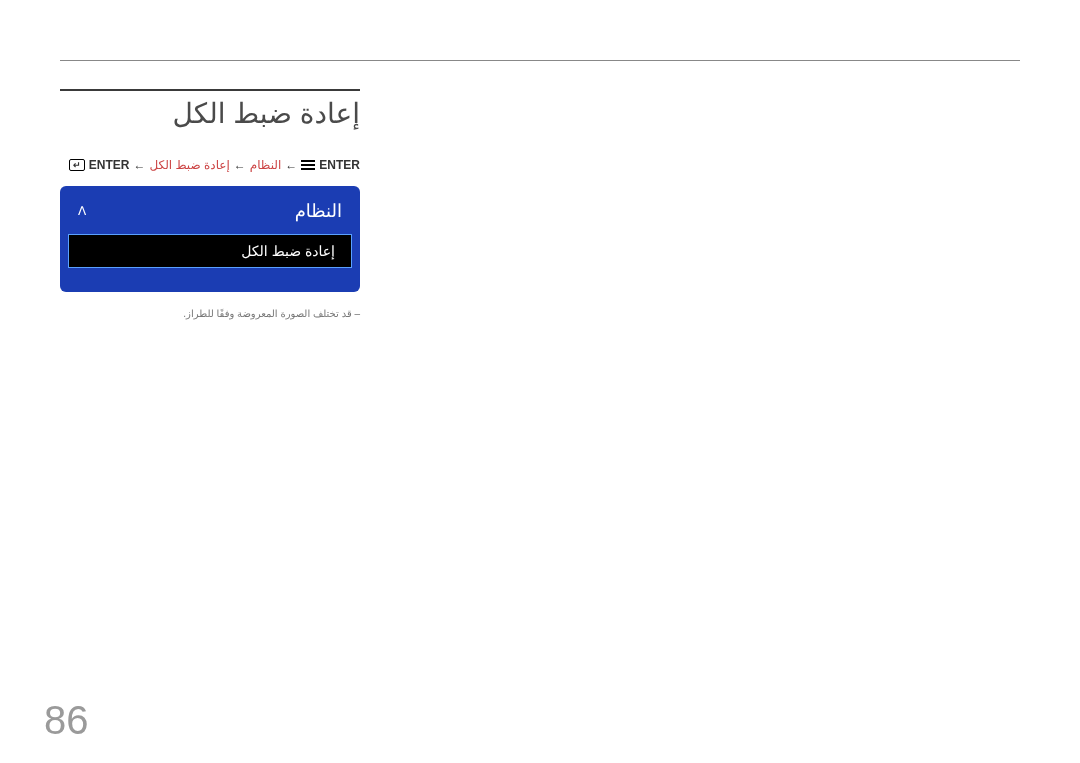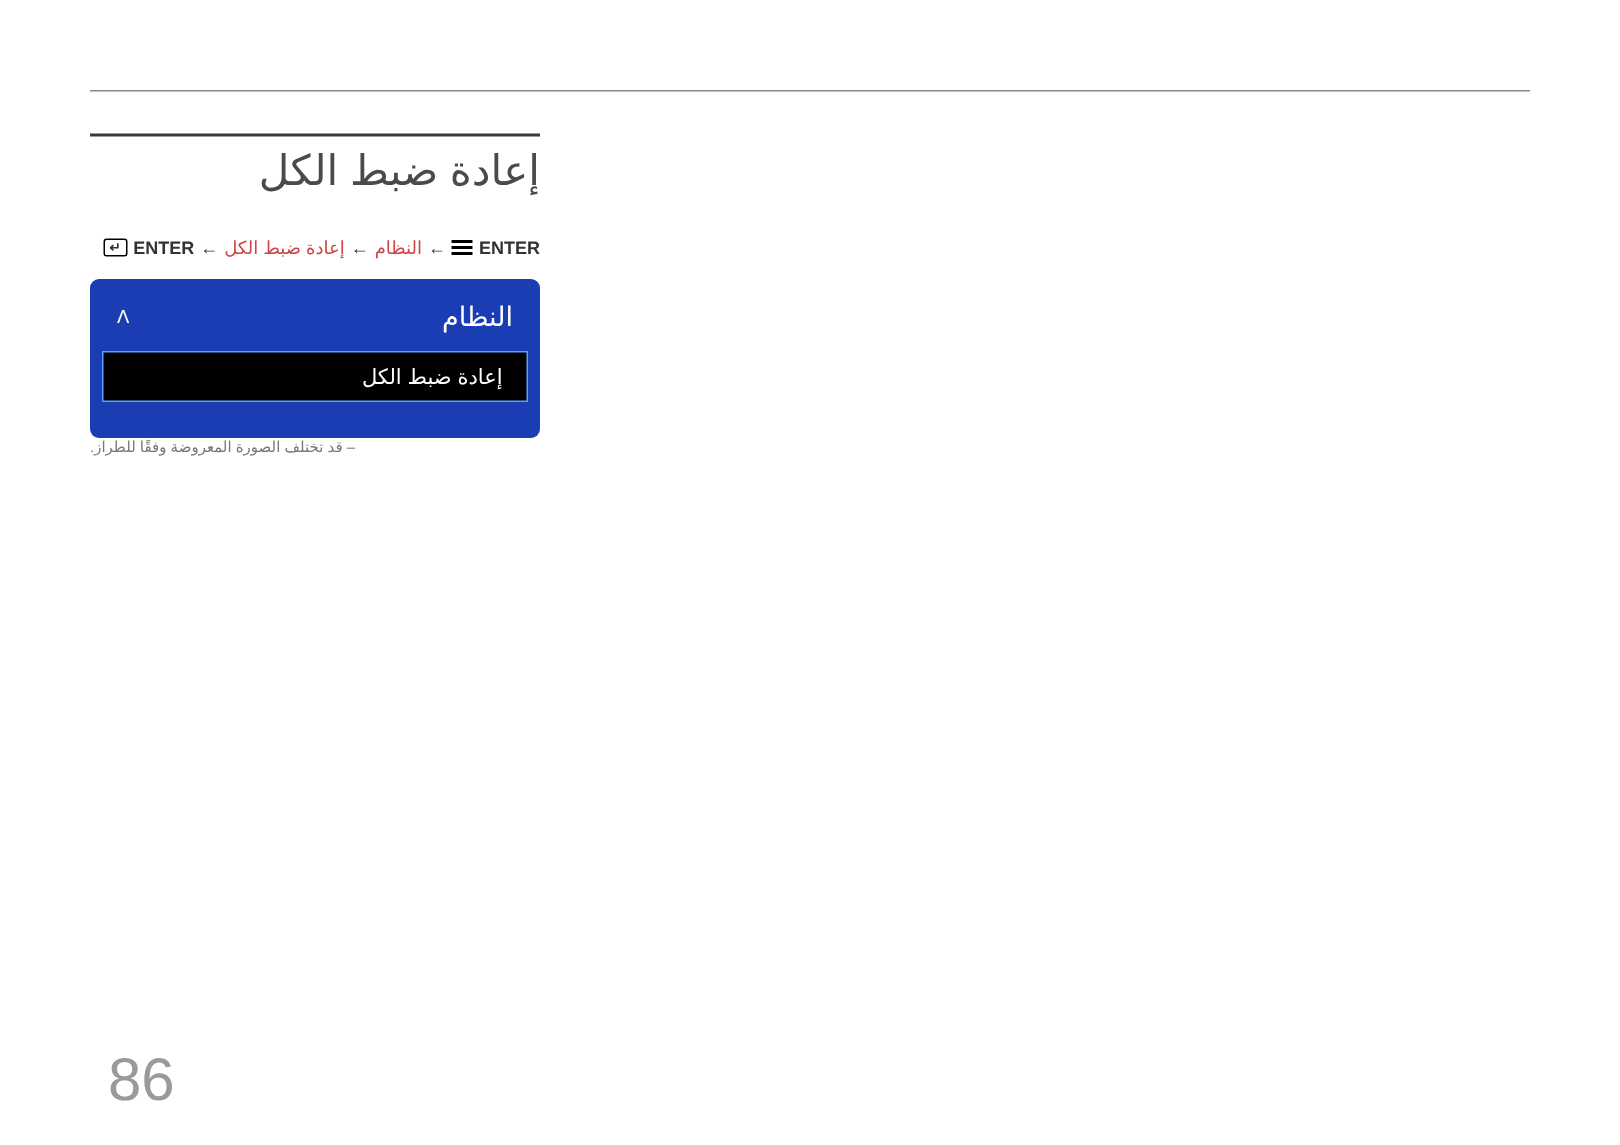--- a/index.html
+++ b/index.html
@@ -127,34 +127,35 @@
       margin: 0 8px 24px 8px;
       background: #000;
       color: #fff;
       padding: 8px 16px;
       font-size: 14px;
       border: 1px solid #5aa0ff;
       text-align: right;
     }
     .footnote {
       direction: rtl;
-      text-align: left;
+      text-align: right;
       color: #777;
       font-size: 10px;
+      margin-top: 16px;
     }
     .body-text {
       font-size: 14px;
       color: #4a4a4a;
       line-height: 1.6;
       margin-top: 6px;
     }
     .page-number {
       position: absolute;
       bottom: 20px;
-      left: 72px;
+      left: 44px;
       font-size: 40px;
       color: #9a9a9a;
       font-weight: 300;
       direction: ltr;
     }
   </style>
 </head>
 <body>
 
 <div class="page">

